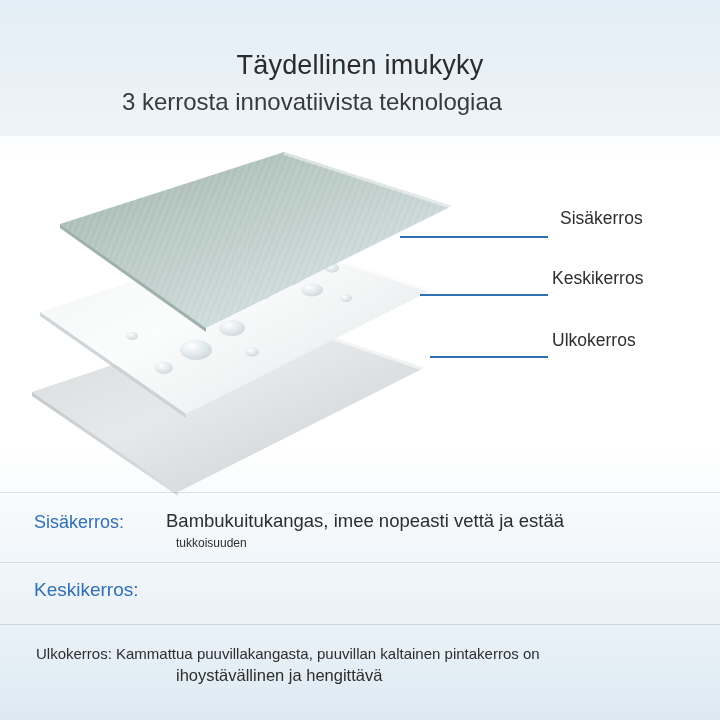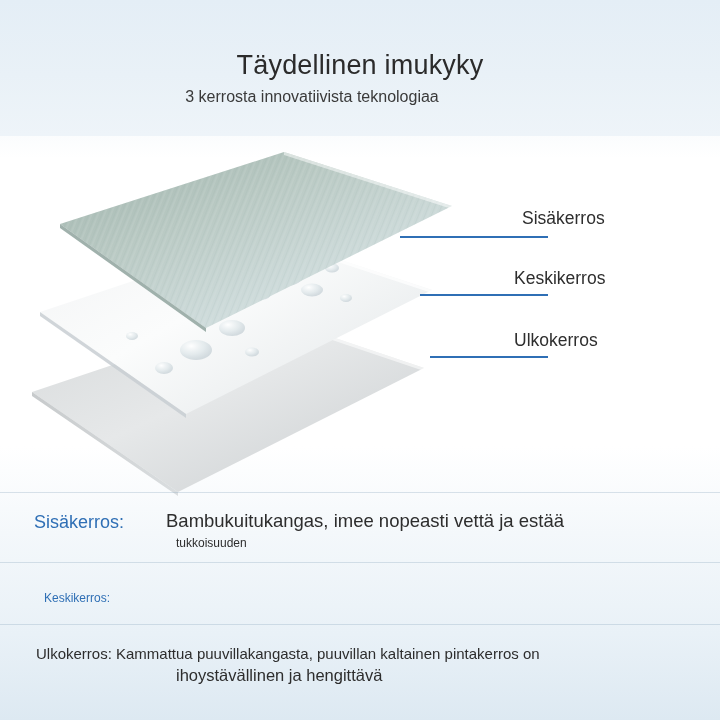--- a/index.html
+++ b/index.html
@@ -40,21 +40,21 @@
     font-weight: normal;
     color: #2b2b2b;
     letter-spacing: 0.2px;
   }
   .header-sub {
     position: absolute;
     left: 0;
     top: 88px;
     width: 624px;
     text-align: center;
-    font-size: 16px;
+    font-size: 24px;
     color: #3a3a3a;
   }
 
   
   .diagram {
     position: absolute;
     left: 0;
     top: 136px;
     width: 720px;
     height: 355px;
@@ -86,20 +86,21 @@
     left: 28px;
     top: 172px;
   }
 
   
   .callout {
     position: absolute;
     font-size: 17.5px;
     color: #2e2e2e;
     white-space: nowrap;
+    margin-left: 38px;
   }
   .callout-line {
     position: absolute;
     height: 2px;
     background: #2f6fb5;
   }
   .desc-term {
     position: absolute;
     font-size: 17px;
     color: #2f6fb5;
@@ -108,21 +109,21 @@
   }
   .desc-text {
     position: absolute;
     color: #2d2d2d;
   }
 
   .row1-term { left: 34px; top: 512px; font-size: 18px; }
   .row1-text-a { left: 166px; top: 510px; font-size: 18.5px; }
   .row1-text-b { left: 176px; top: 536px; font-size: 12px; }
 
-  .row2-term { left: 34px; top: 591px; font-size: 12px; margin-left: 10px; }
+  .row2-term { left: 34px; top: 579px; font-size: 19px; }
   .row2-text { left: 182px; top: 581px; font-size: 15px; }
 
   .row3-text-a { left: 36px; top: 645px; font-size: 15px; }
   .row3-text-b { left: 176px; top: 666px; font-size: 16.5px; }
 
   .divider {
     position: absolute;
     left: 0;
     width: 720px;
     height: 1px;

